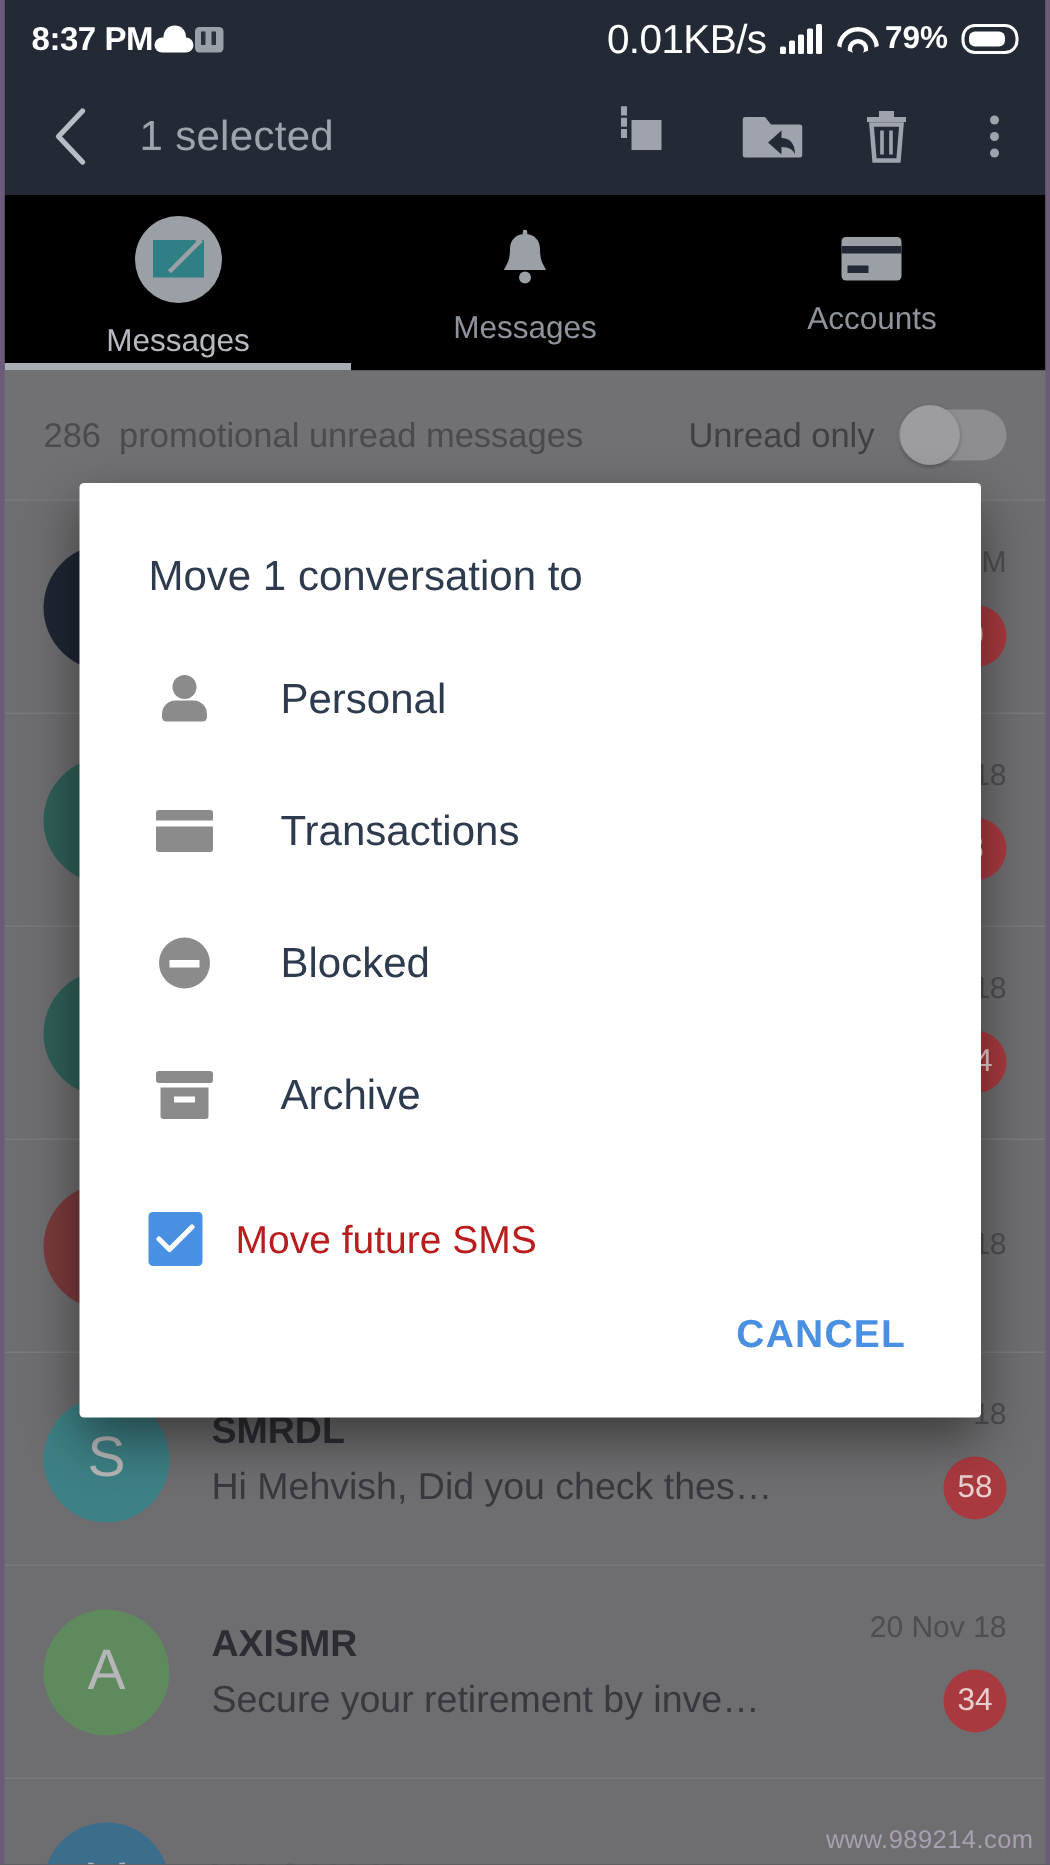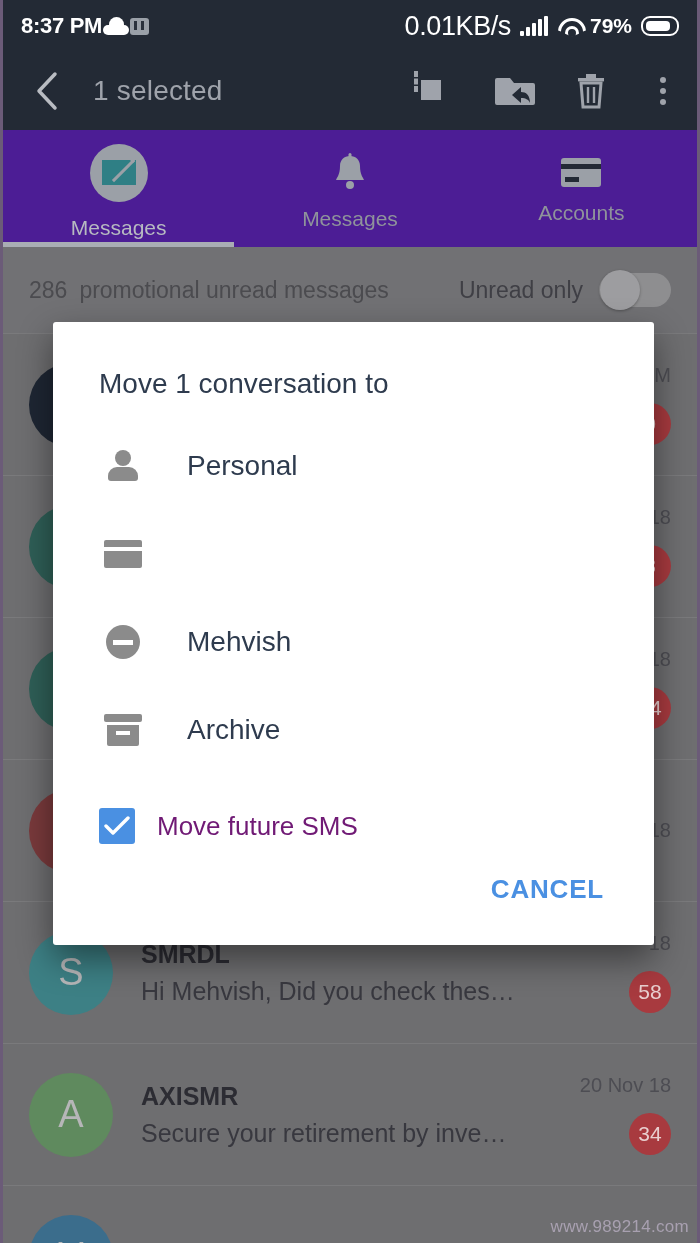--- a/index.html
+++ b/index.html
@@ -153,21 +153,21 @@
   }
   .icon-move svg, .icon-trash svg { display: block; }
   .icon-overflow { display: flex; flex-direction: column; gap: 5px; align-items: center; justify-content: center; height: 36px; width: 12px; }
   .icon-overflow i { width: 6px; height: 6px; border-radius: 50%; background: #9fa3ab; display: block; }
 
   
   .tabs {
     position: absolute;
     top: 130px; left: 0; right: 0;
     height: 117px;
-    background: #4c1d95;
+    background: #000000;
     display: flex;
   }
   .tab {
     flex: 1;
     display: flex;
     flex-direction: column;
     align-items: center;
     justify-content: center;
     position: relative;
     padding-top: 6px;
@@ -433,21 +433,21 @@
   .checkbox {
     width: 36px; height: 36px;
     border-radius: 3px;
     background: #4a90e2;
     position: relative;
     flex-shrink: 0;
   }
   .checkbox svg { position: absolute; left: 5px; top: 7px; }
   .dlg-check-label {
     font-size: 26px;
-    color: #701a75;
+    color: #b91c1c;
     margin-left: 22px;
   }
   .dlg-actions {
     display: flex;
     justify-content: flex-end;
     padding: 24px 46px 34px 0;
   }
   .dlg-cancel {
     font-size: 26px;
     color: #4a90e2;
@@ -653,27 +653,28 @@
         <span class="dlg-icon">
             <span class="ic-person"></span>
           </span>
         <span class="dlg-label">Personal</span>
       </div>
 
       <div class="dlg-item">
         <span class="dlg-icon">
             <span class="ic-card"></span>
           </span>
+        <span class="dlg-label">Transactions</span>
       </div>
 
       <div class="dlg-item">
         <span class="dlg-icon">
             <span class="ic-block"></span>
           </span>
-        <span class="dlg-label">Mehvish</span>
+        <span class="dlg-label">Blocked</span>
       </div>
 
       <div class="dlg-item">
         <span class="dlg-icon">
             <span class="ic-archive">
               <span></span>
             </span>
           </span>
         <span class="dlg-label">Archive</span>
       </div>

